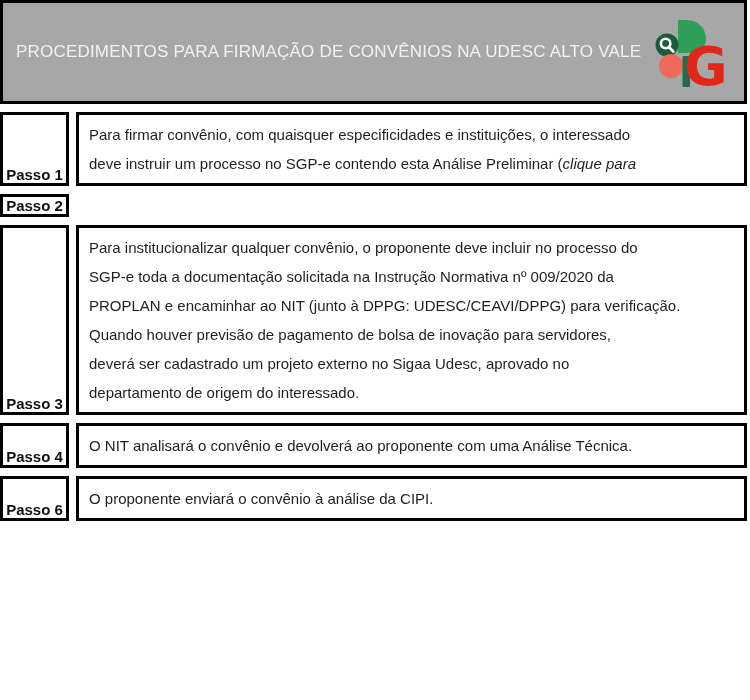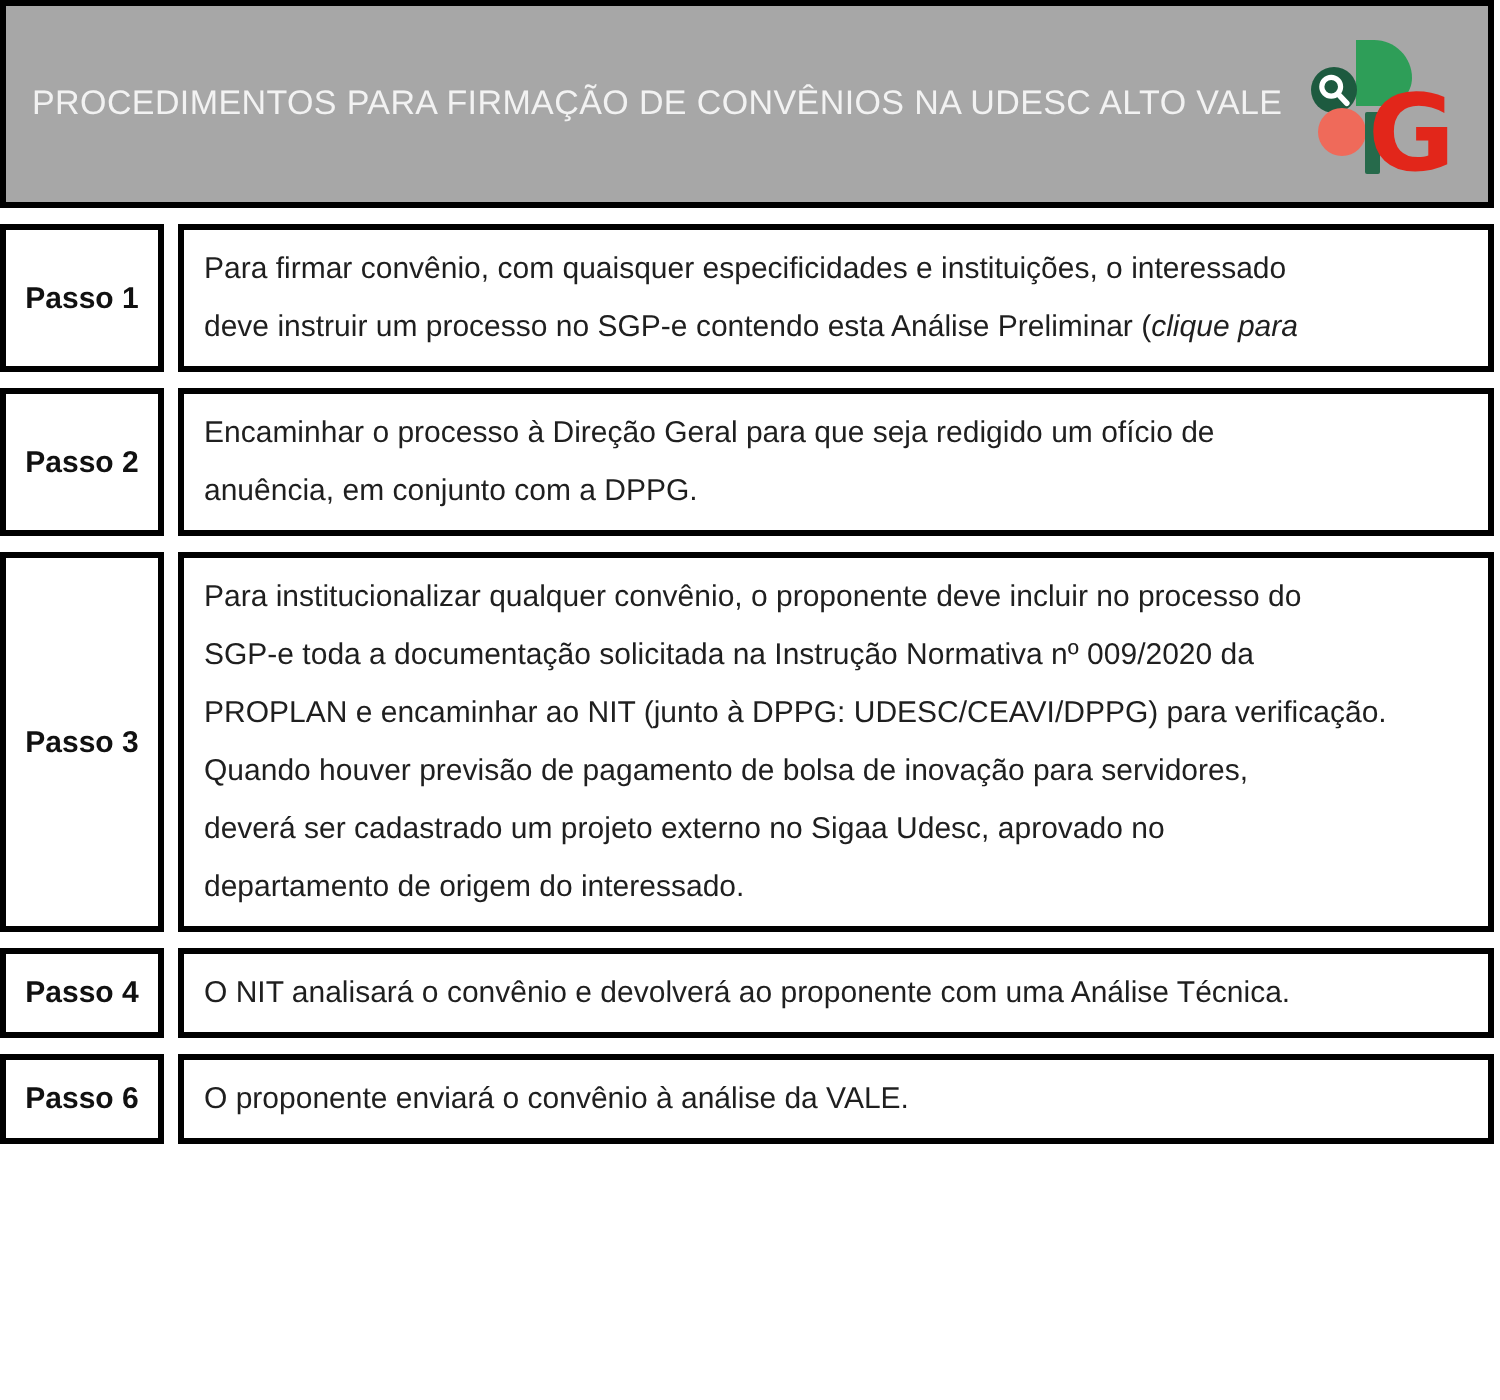--- a/index.html
+++ b/index.html
@@ -24,24 +24,24 @@
     letter-spacing: 0.2px;
     padding-left: 13px;
     max-width: 648px;
     white-space: nowrap;
   }
   .logo { position: absolute; right: 9px; top: 8px; }
   .rows { margin-top: 8px; width: 747px; }
   .row { display: flex; margin-bottom: 8px; width: 747px; }
   .label-cell {
     flex: none;
-    width: 82px;
+    width: 69px;
     border: 3px solid #000;
     background: #fff;
-    display: flex; align-items: center; justify-content: center;
+    display: flex; align-items: flex-end; justify-content: center;
     margin-right: 7px;
   }
   .label-cell span { font-weight: bold; font-size: 15px; color: #111; }
   .text-cell {
     flex: 1;
     border: 3px solid #000;
     background: #fff;
     display: flex; align-items: center;
     padding: 5px 8px 5px 10px;
   }
@@ -81,26 +81,20 @@
         <div>
           <div class="line"><span>Para firmar convênio, com quaisquer especificidades e instituições, o interessado</span></div>
           <div class="line"><span>deve instruir um processo no SGP-e contendo esta </span><span class="b">Análise Preliminar</span><span> (</span><span class="i">clique para</span></div>
         </div>
       </div>
     </div>
     <div class="row">
       <div class="label-cell">
         <span>Passo 2</span>
       </div>
-      <div class="text-cell">
-        <div>
-          <div class="line"><span>Encaminhar o processo à Direção Geral para que seja redigido um ofício de</span></div>
-          <div class="line"><span>anuência, em conjunto com a DPPG.</span></div>
-        </div>
-      </div>
     </div>
     <div class="row">
       <div class="label-cell">
         <span>Passo 3</span>
       </div>
       <div class="text-cell">
         <div>
           <div class="line"><span>Para institucionalizar qualquer convênio, o proponente deve incluir no processo do</span></div>
           <div class="line"><span>SGP-e toda a documentação solicitada na Instrução Normativa nº 009/2020 da</span></div>
           <div class="line"><span>PROPLAN e encaminhar ao NIT (junto à DPPG: UDESC/CEAVI/DPPG) para verificação.</span></div>
@@ -119,17 +113,17 @@
           <div class="line"><span>O NIT analisará o convênio e devolverá ao proponente com uma Análise Técnica.</span></div>
         </div>
       </div>
     </div>
     <div class="row">
       <div class="label-cell">
         <span>Passo 6</span>
       </div>
       <div class="text-cell">
         <div>
-          <div class="line"><span>O proponente enviará o convênio à análise da VALE.</span></div>
+          <div class="line"><span>O proponente enviará o convênio à análise da CIPI.</span></div>
         </div>
       </div>
     </div>
   </div>
 
 </body></html>

